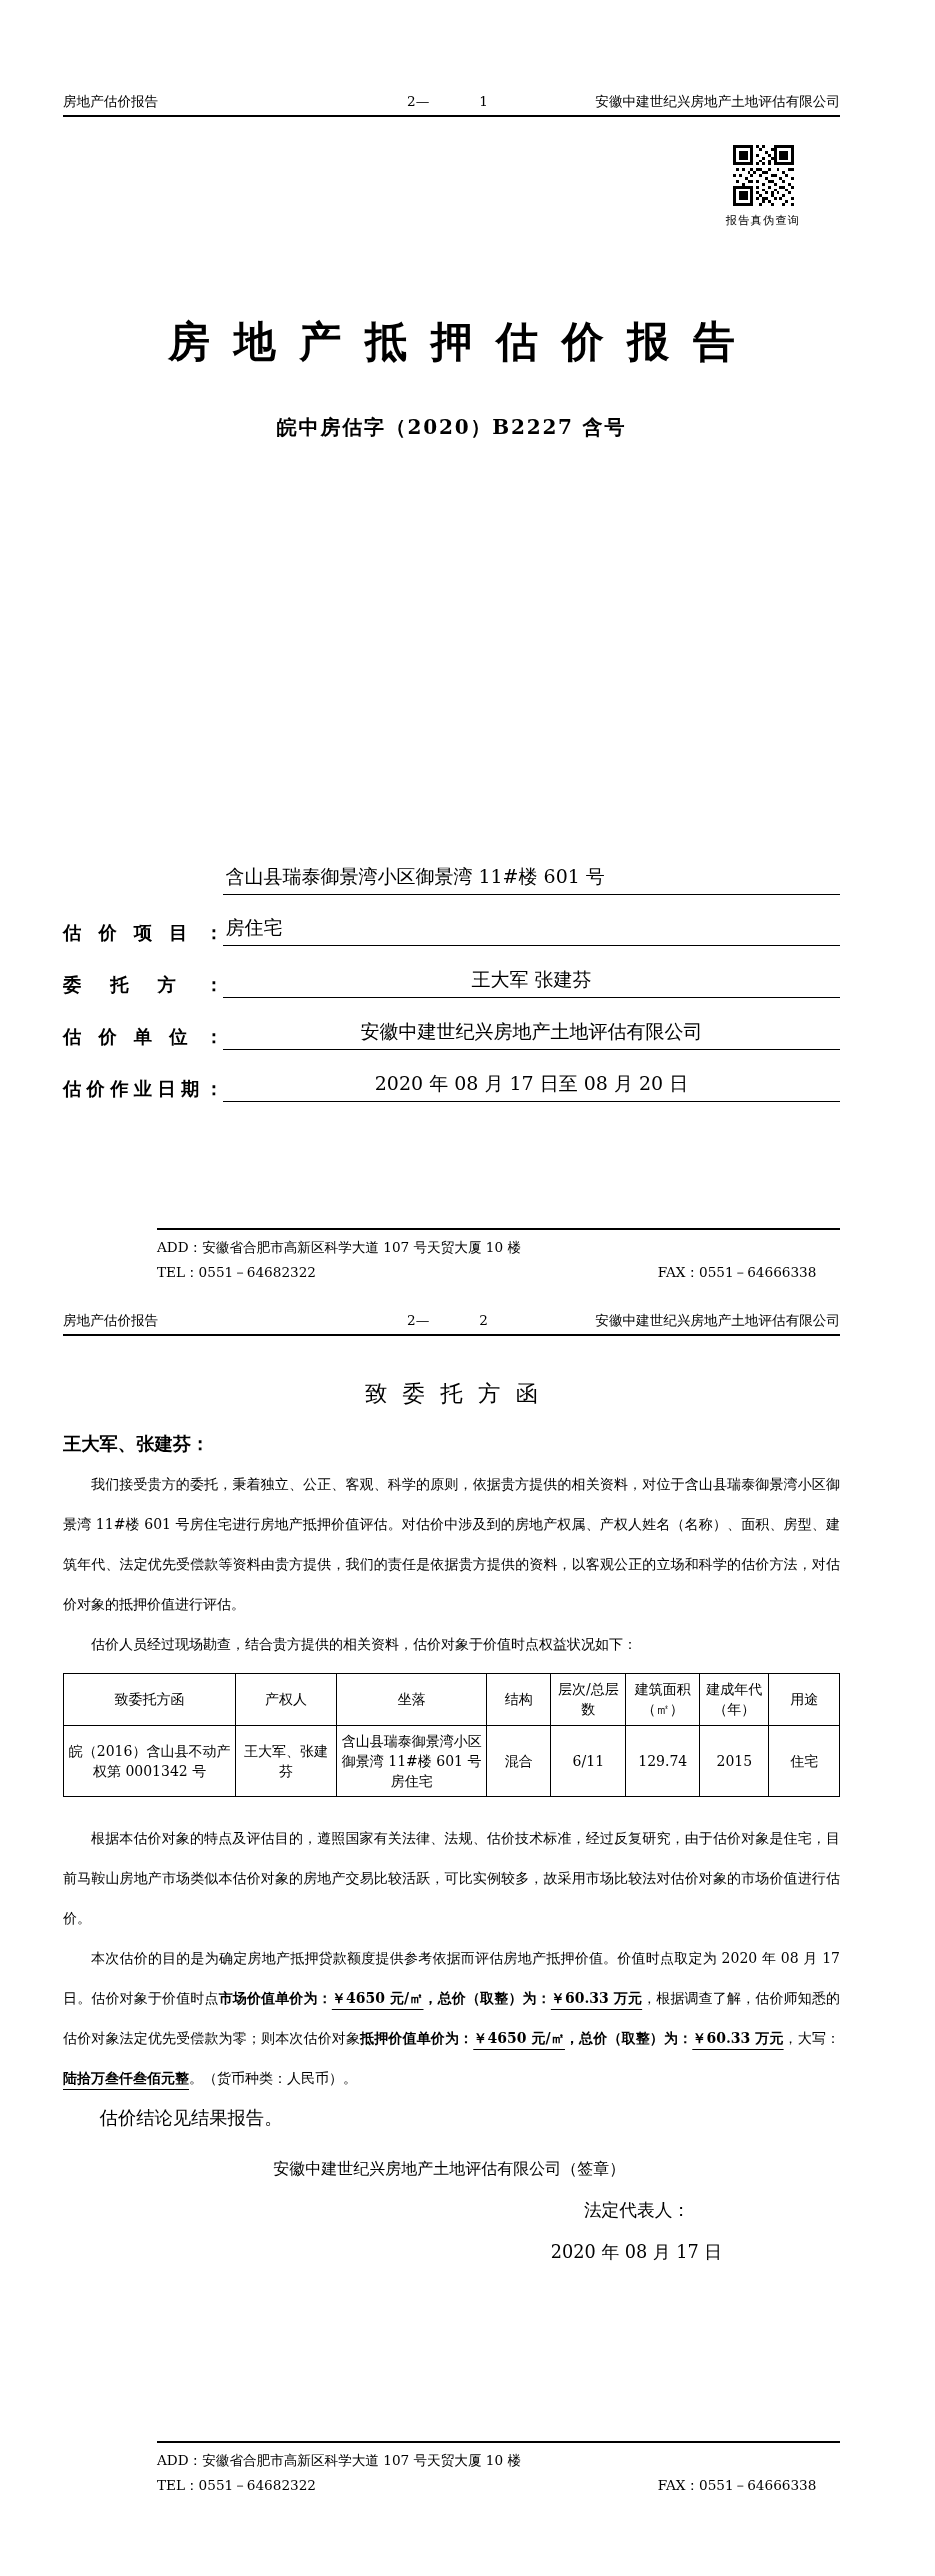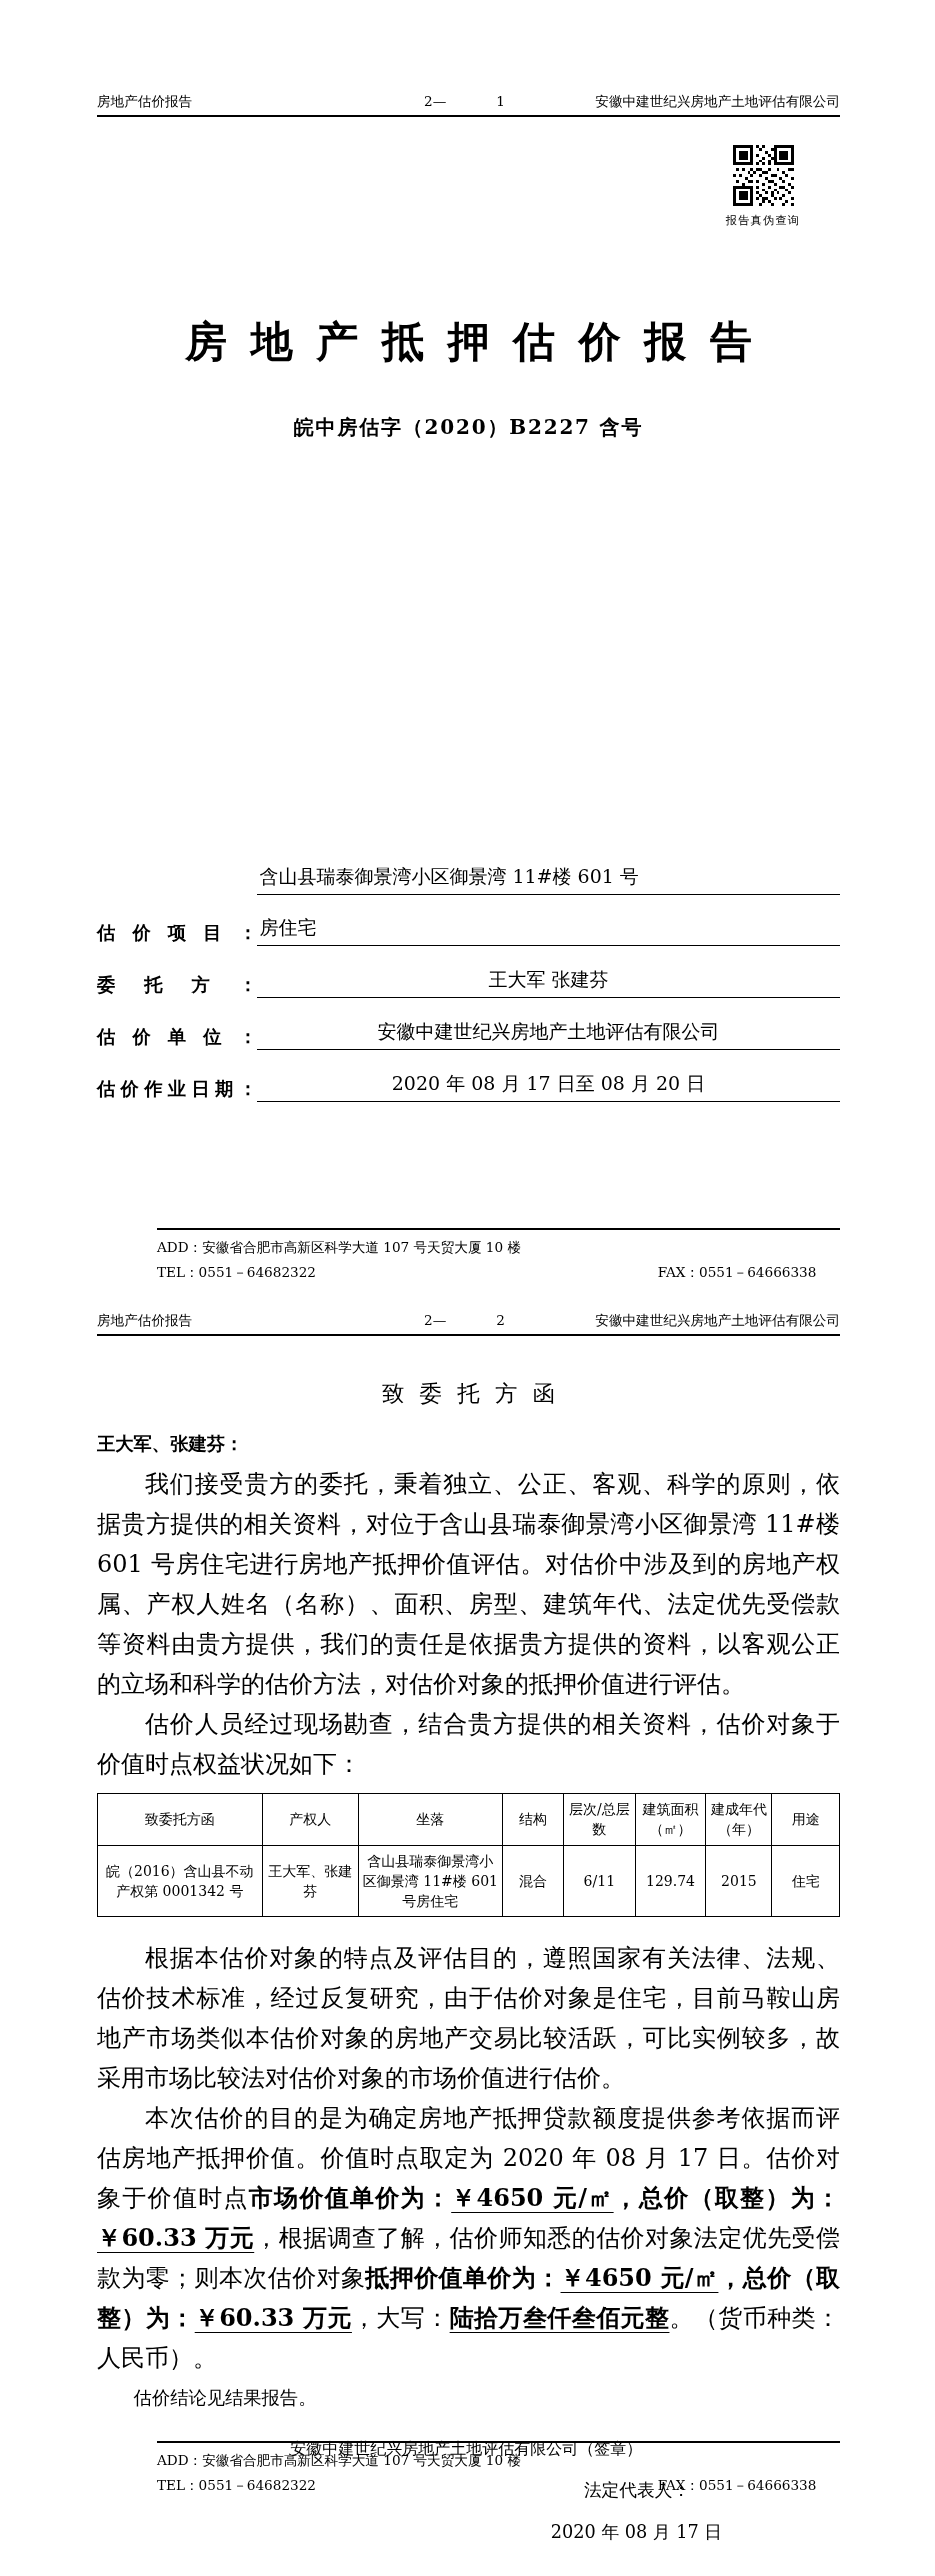--- a/index.html
+++ b/index.html
@@ -1,21 +1,21 @@
 <!DOCTYPE html>
 <html style="font-size:9.4px"><head>
 <meta charset="utf-8">
 <style>
   html,body{margin:0;padding:0;background:#ffffff;}
   body{width:936px;font-family:"DejaVu Serif","Liberation Serif",serif;color:#000;}
   .doc{width:936px;height:2576px;background:#fff;overflow:hidden;position:relative;}
   .page{position:relative;width:936px;}
   .page1{height:1306px;}
   .page2{height:1270px;}
-  .inset{margin-left:97px;margin-right:96px;}
+  .inset{margin-left:63px;margin-right:96px;}
 
   
   .running-header{display:flex;align-items:baseline;font-size:13.6px;line-height:16.5px;position:relative;}
   .rh-left{flex:0 0 auto;}
   .rh-center{position:absolute;left:0;right:8px;text-align:center;}
   .rh-center .num{display:inline-block;margin-left:50px;}
   .rh-right{margin-left:auto;}
   .hdr-rule{border-top:2.9px solid #000;margin-top:5.3px;}
 
   
@@ -41,21 +41,21 @@
   .page2 .page-footer{top:1135px;}
   .ftr-rule{border-top:2.4px solid #000;}
   .ftr-add{margin-top:9.4px;line-height:17.7px;}
   .ftr-telfax{display:flex;margin-top:7px;line-height:17.7px;}
   .ftr-fax{margin-left:auto;padding-right:23.6px;}
 
   
   .page2 .running-header{padding-top:5.9px;}
   .letter-title{margin-top:42px;text-align:center;font-size:22.4px;line-height:31px;font-weight:normal;letter-spacing:15.3px;text-indent:15.3px;}
   .salutation{margin-top:21px;font-size:18.3px;line-height:27px;font-weight:bold;}
-  .para{margin:0;font-size:24px;line-height:40px;text-align:justify;text-indent:2em;}
+  .para{margin:0;font-size:14px;line-height:40px;text-align:justify;text-indent:2em;}
   .para.first{margin-top:7px;}
 
   
   table.prop{width:100%;border-collapse:collapse;margin-top:9.4px;table-layout:fixed;}
   table.prop th,table.prop td{border:1.2px solid #000;font-weight:normal;font-size:14px;line-height:20px;text-align:center;padding:5.3px 2.4px;vertical-align:middle;word-break:break-all;}
 
   .para3{margin-top:21px;}
   .b{font-weight:bold;}
   .u{text-decoration:underline;text-underline-offset:5.9px;text-decoration-thickness:1.2px;}
 

